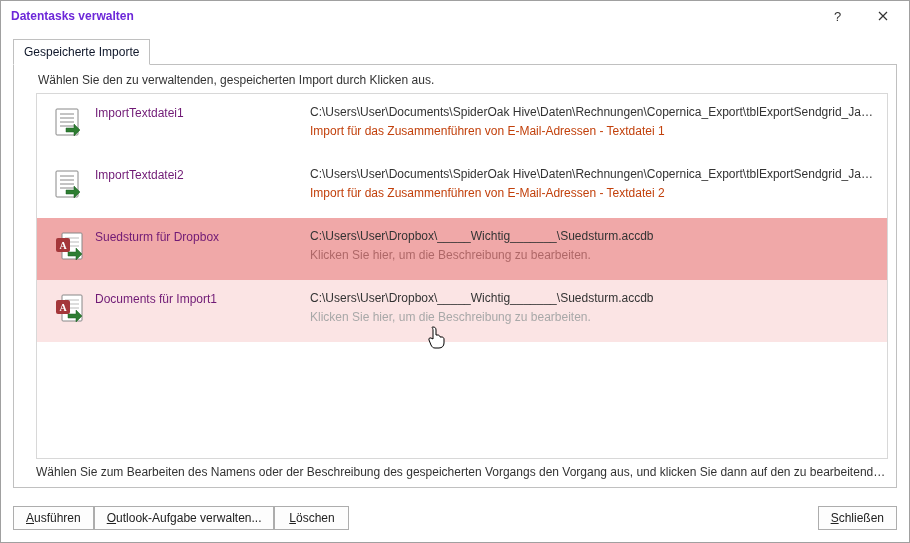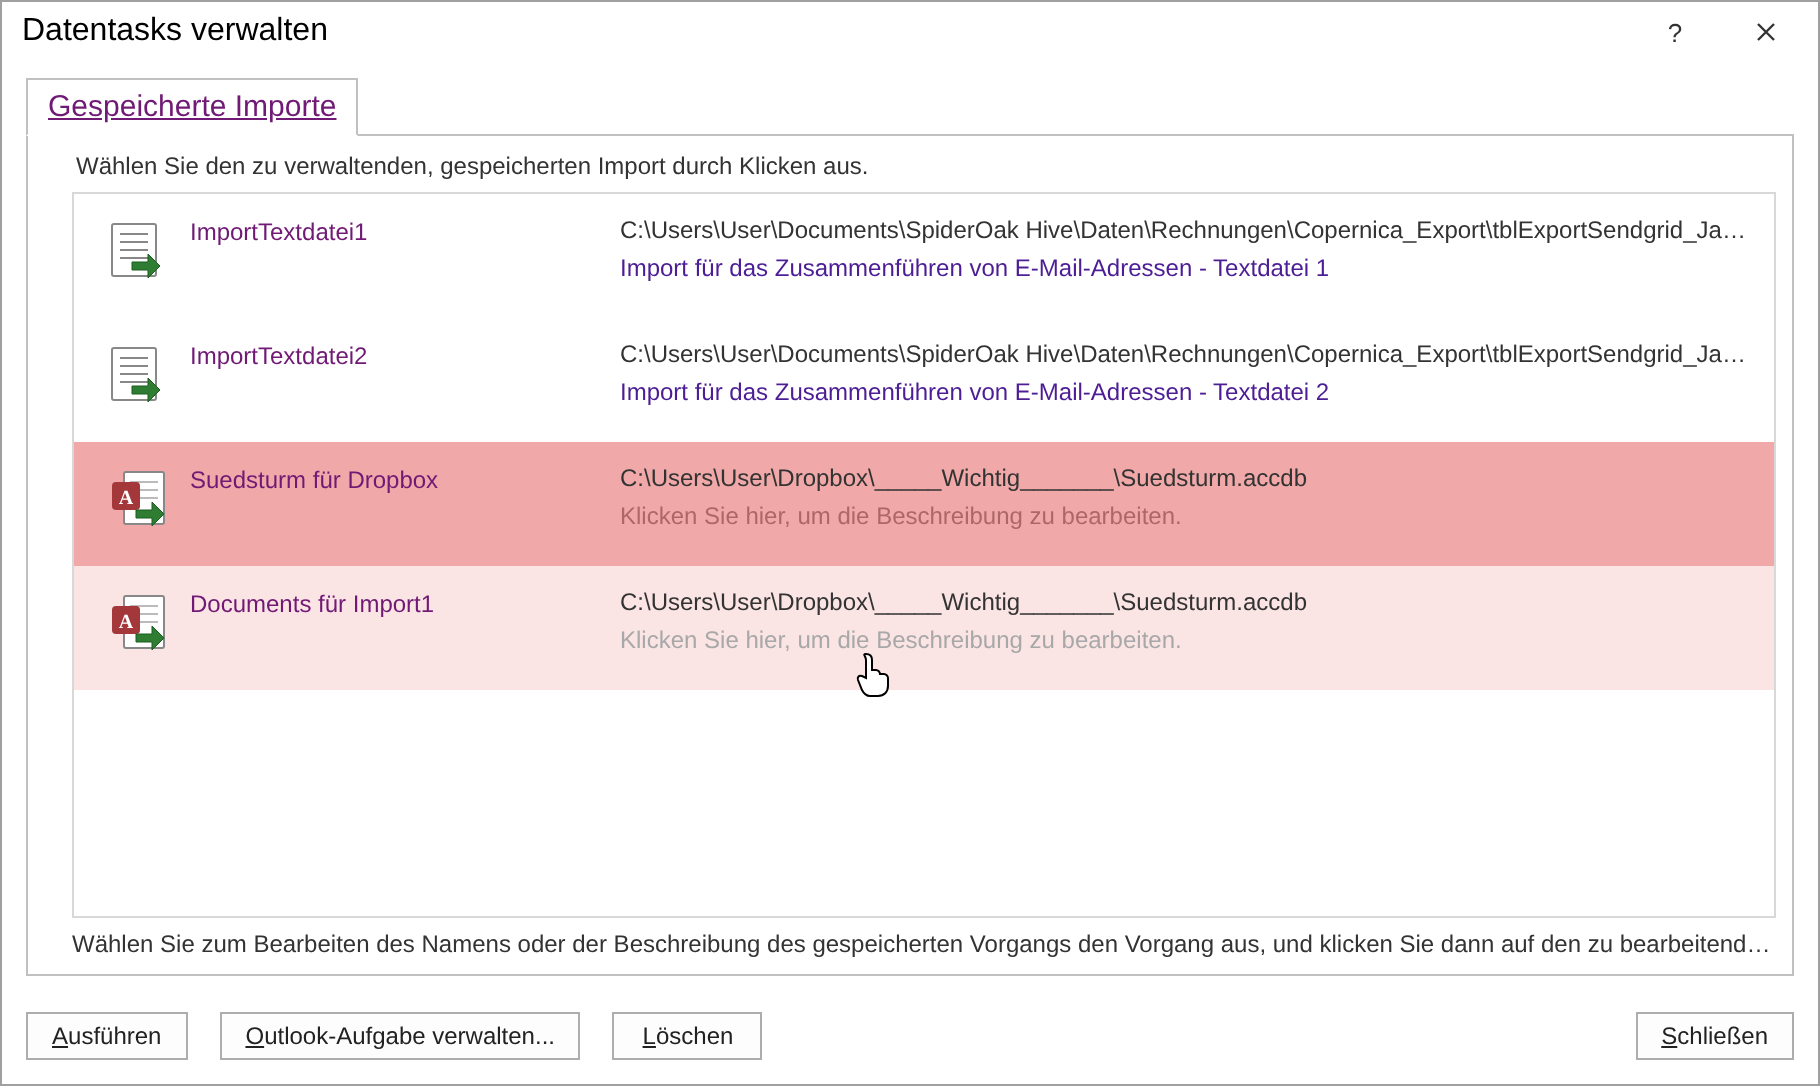--- a/index.html
+++ b/index.html
@@ -1,39 +1,39 @@
 <!DOCTYPE html>
 <html><head>
 <meta charset="utf-8">
 <style>
   * { margin: 0; padding: 0; box-sizing: border-box; }
   body { font-family: "Segoe UI", Tahoma, sans-serif; font-size: 12px; background: #f0f0f0; width: 910px; height: 543px; overflow: hidden; }
   .window { width: 910px; height: 543px; background: #ffffff; border: 1px solid #a0a0a0; display: flex; flex-direction: column; }
   .titlebar { height: 30px; display: flex; align-items: center; padding: 0 4px 0 10px; background: #ffffff; }
-  .titlebar-title { flex: 1; font-size: 16px; color: #000000; }
+  .titlebar-title { flex: 1; font-size: 12px; color: #6d28d9; font-weight: bold; }
   .titlebar-btn { width: 45px; height: 30px; display: flex; align-items: center; justify-content: center; cursor: pointer; font-size: 13px; color: #333; }
   .content { flex: 1; padding: 8px 12px 10px 12px; display: flex; flex-direction: column; }
   .tabs { display: flex; position: relative; z-index: 2; }
-  .tab { padding: 5px 10px; border: 1px solid #c0c0c0; background: #f7f7f7; font-size: 15px; color: #701a75; cursor: pointer; margin-right: -1px; position: relative; text-decoration: underline; }
+  .tab { padding: 5px 10px; border: 1px solid #c0c0c0; background: #f7f7f7; font-size: 12px; color: #0f172a; cursor: pointer; margin-right: -1px; position: relative; }
   .tab.active { background: #ffffff; border-bottom: 1px solid #ffffff; }
   .tab-panel { border: 1px solid #c0c0c0; margin-top: -1px; padding: 6px 8px 8px 22px; background: #ffffff; flex: 1; display: flex; flex-direction: column; position: relative; z-index: 1; }
   .instruction { font-size: 12px; color: #333; margin: 2px 0 6px 2px; }
   .list { flex: 1; border: 1px solid #d8d8d8; background: #ffffff; overflow-y: auto; }
   .row { display: flex; align-items: flex-start; padding: 10px 8px; min-height: 62px; }
   .row.sel-strong { background: #f0a8a8; }
   .row.sel-light { background: #fbe4e4; }
   .row-icon { width: 50px; display: flex; align-items: center; justify-content: center; padding-top: 2px; flex-shrink: 0; }
   .row-name { width: 215px; padding-top: 2px; padding-right: 8px; font-size: 12px; color: #701a75; flex-shrink: 0; }
   .row-details { flex: 1; font-size: 12px; color: #333; line-height: 1.45; overflow: hidden; }
   .row-path { white-space: nowrap; overflow: hidden; text-overflow: ellipsis; }
-  .row-desc { color: #4c1d95; margin-top: 2px; }
+  .row-desc { color: #c2410c; margin-top: 2px; }
   .row-desc.placeholder { color: #a8a8a8; }
   .row.sel-strong .row-desc.placeholder { color: rgba(120,50,50,0.55); }
   .footnote { font-size: 12px; color: #333; margin-top: 6px; white-space: nowrap; overflow: hidden; text-overflow: ellipsis; }
-  .buttonbar { padding: 8px 12px 12px 12px; display: flex; gap: 16px; align-items: flex-end; }
+  .buttonbar { padding: 8px 12px 12px 12px; display: flex; gap: 0; align-items: flex-end; }
   .spacer { flex: 1; }
   .btn { background: #fdfdfd; border: 1px solid #adadad; padding: 4px 12px; font-size: 12px; font-family: inherit; color: #222; cursor: pointer; min-width: 75px; }
   .uline { text-decoration: underline; }
   .cursor { position: absolute; left: 427px; top: 325px; pointer-events: none; z-index: 50; }
   svg { display: block; }
 </style>
 </head>
 <body>
 
 <div class="window">

